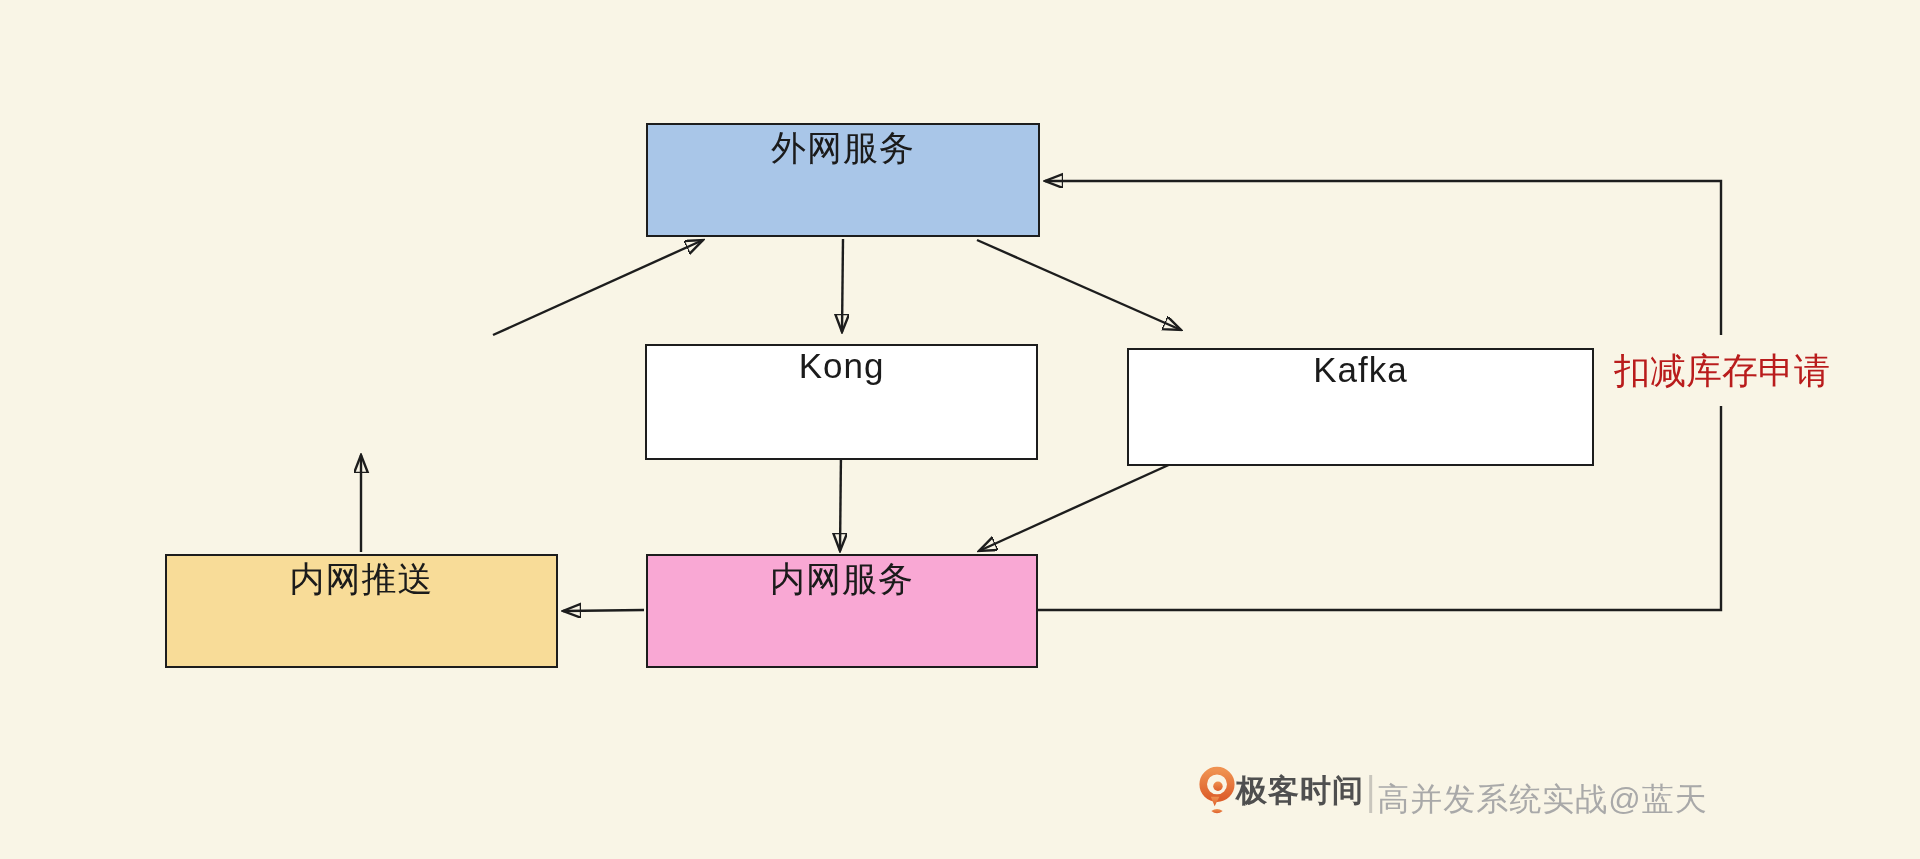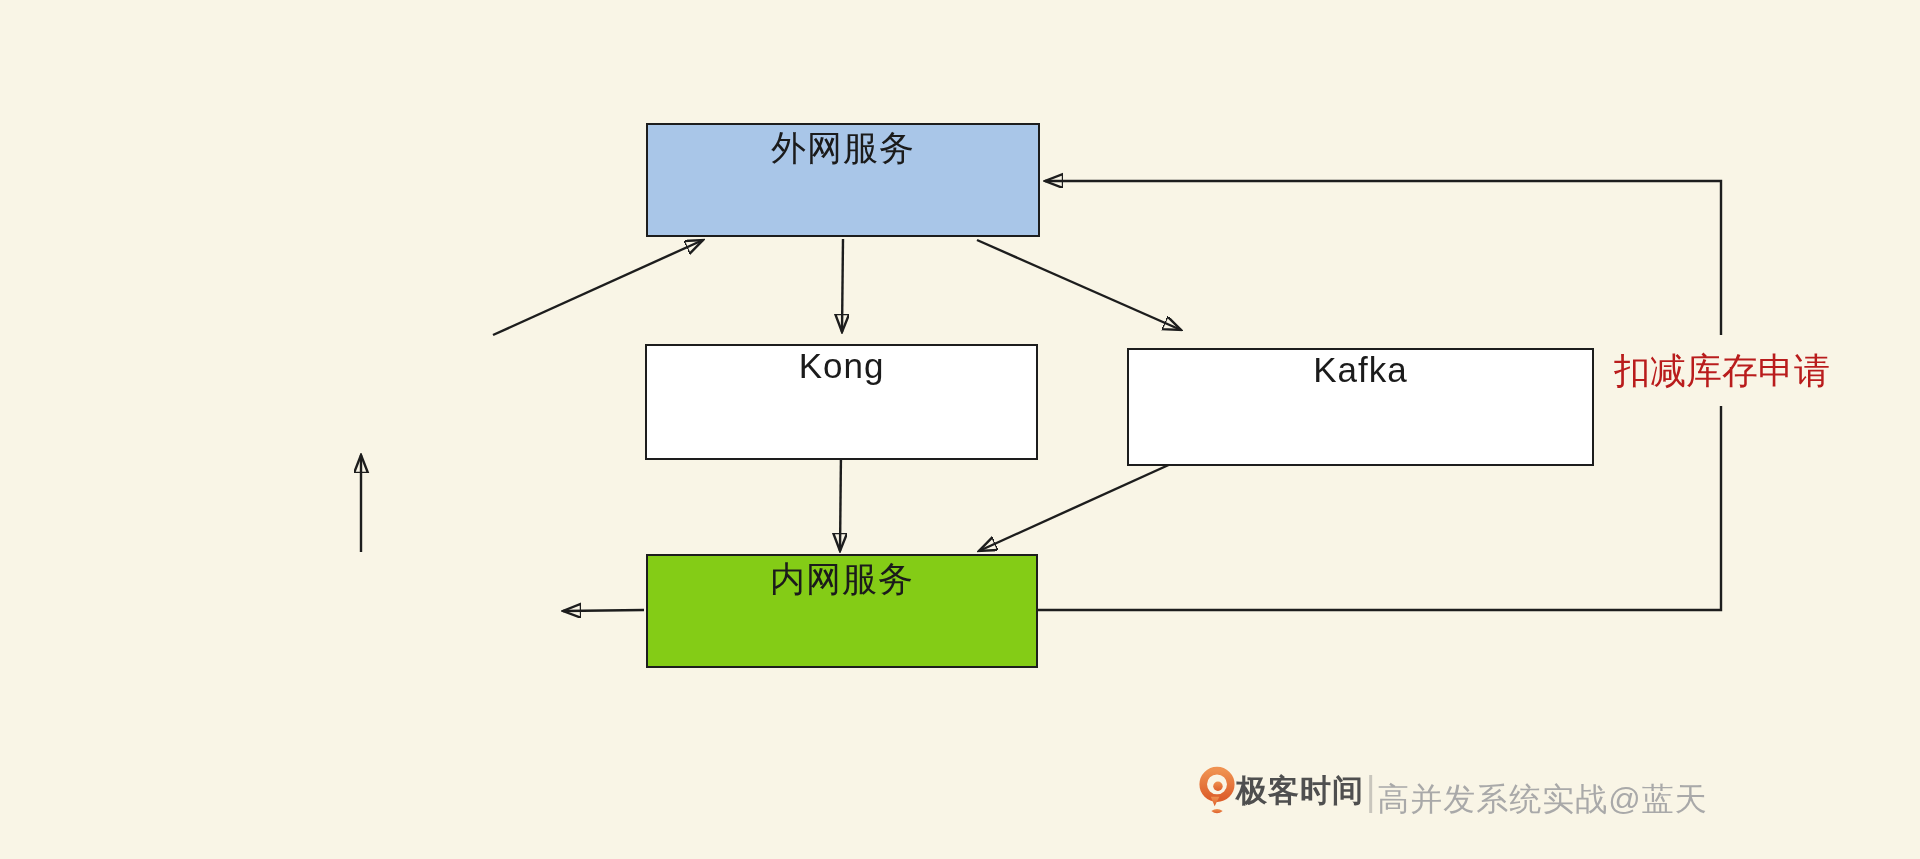--- a/index.html
+++ b/index.html
@@ -117,22 +117,25 @@
 
 
   <div class="node" id="n-kong" style="background-color: rgb(255, 255, 255);">
     <span class="node-label">Kong</span>
   </div>
 
   <div class="node" id="n-kafka" style="background-color: rgb(255, 255, 255);">
     <span class="node-label">Kafka</span>
   </div>
 
+  <div class="node" id="n-push" style="background-color: rgb(248, 220, 152);">
+    <span class="node-label">内网推送</span>
+  </div>
 
-  <div class="node" id="n-internal" style="background-color: #84cc16;">
+  <div class="node" id="n-internal" style="background-color: #f9a8d4;">
     <span class="node-label">内网服务</span>
   </div>
 
   <div class="edge-label">扣减库存申请</div>
 
   <div class="watermark">
     <svg width="38" height="52" viewBox="0 0 40 54" xmlns="http://www.w3.org/2000/svg">
       <defs>
         <linearGradient id="og" x1="0" y1="0" x2="0" y2="1">
           <stop offset="0" stop-color="#ef9150"></stop>

